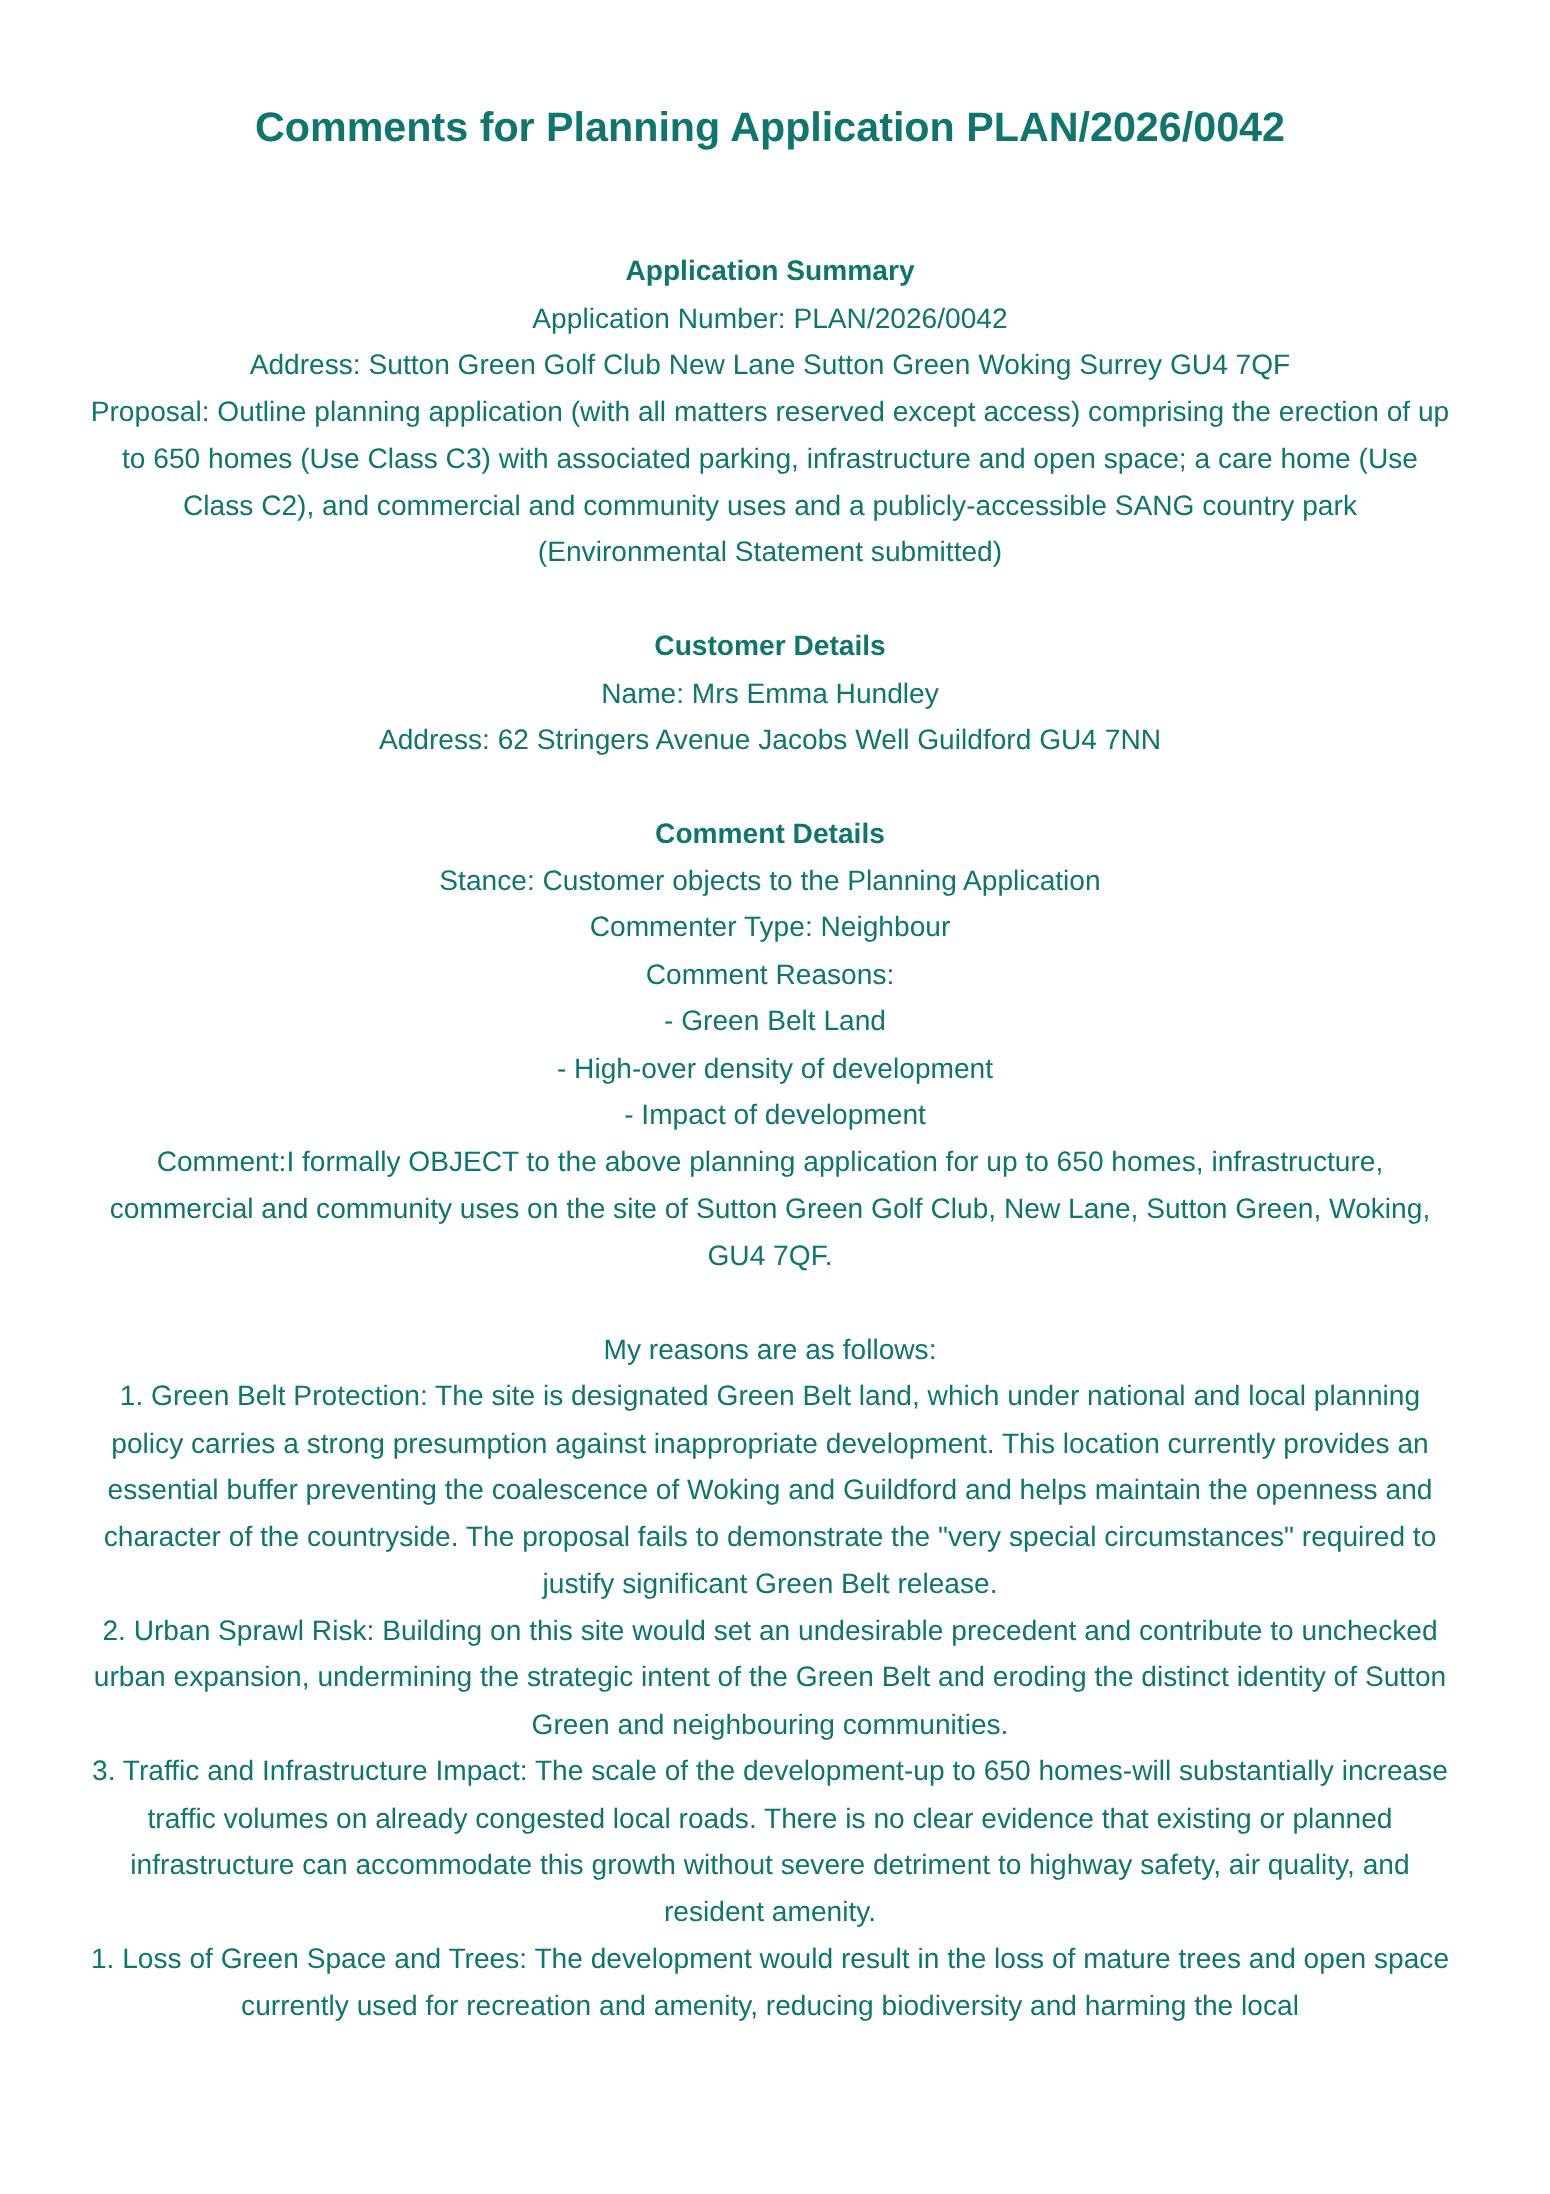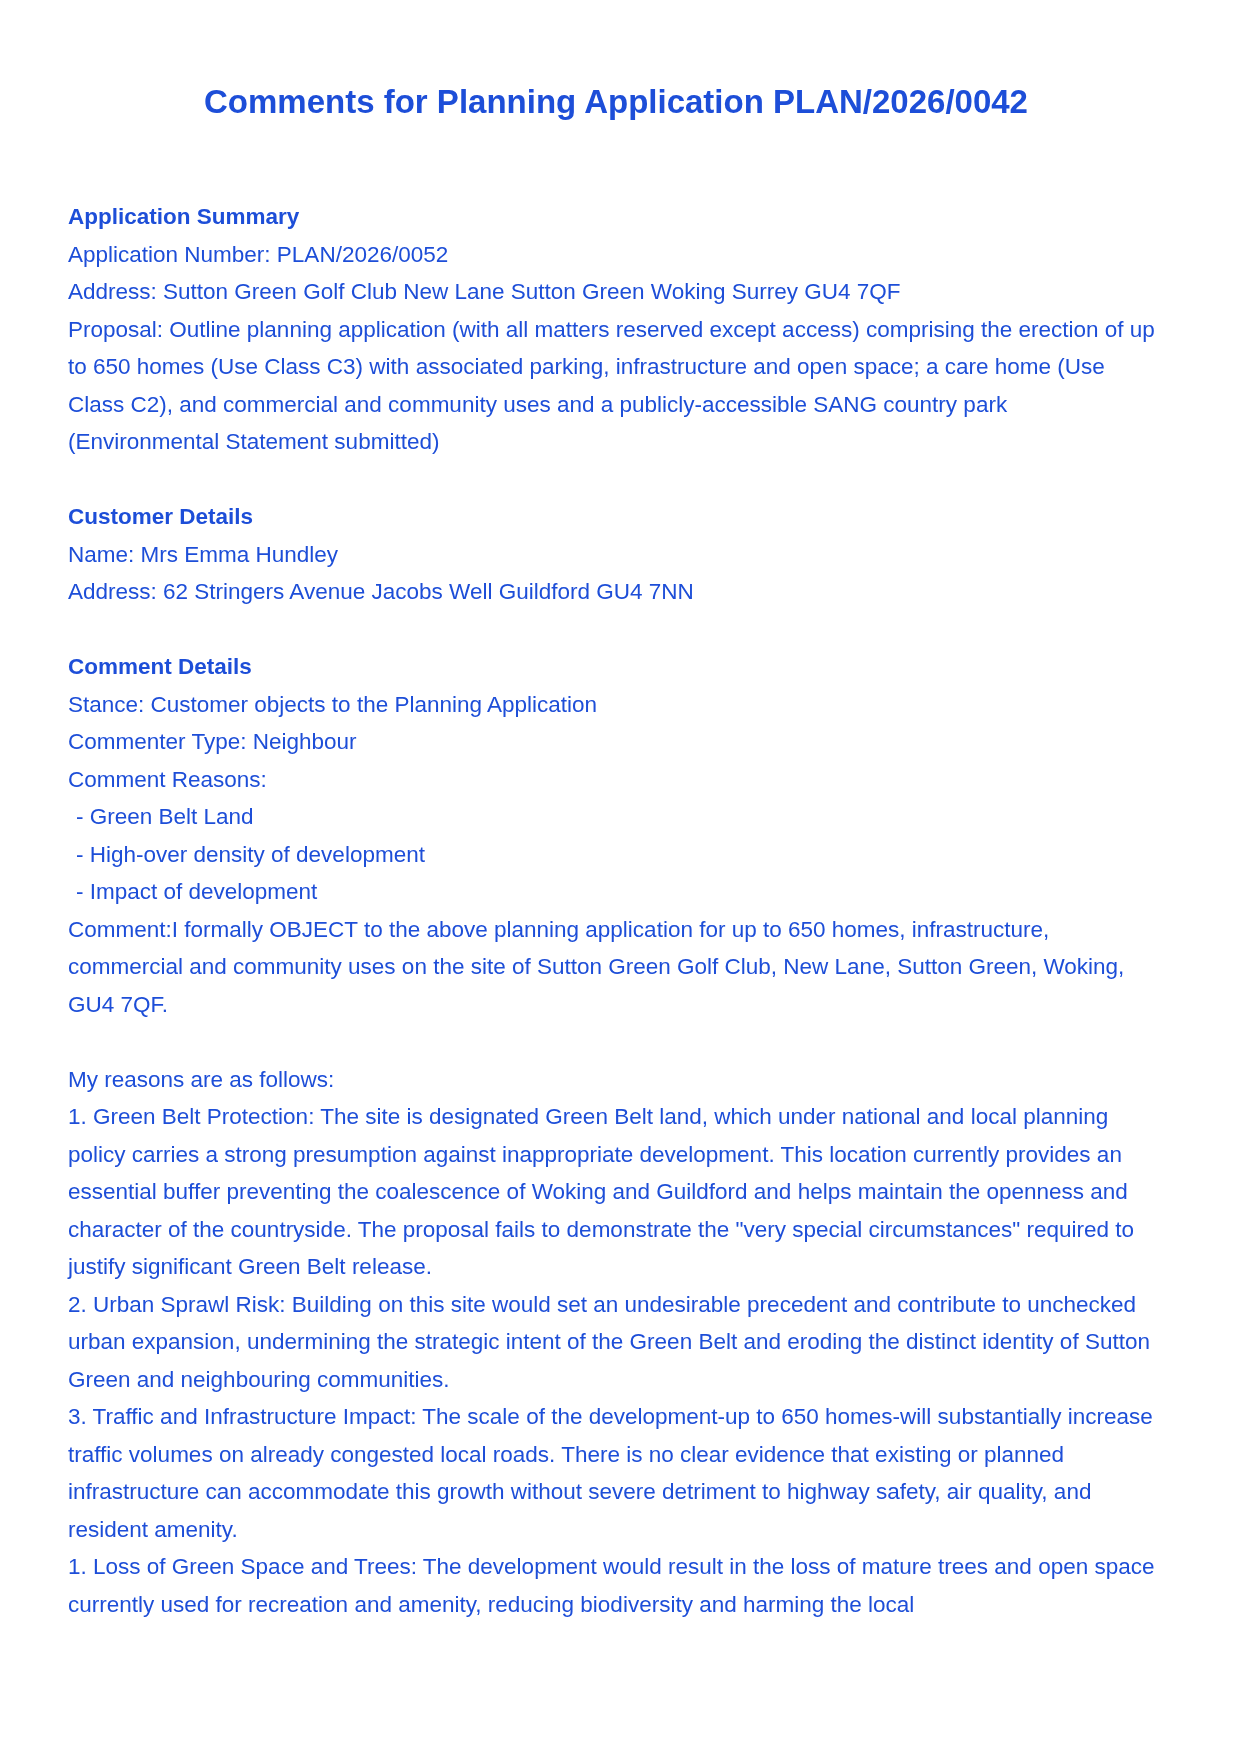--- a/index.html
+++ b/index.html
@@ -6,58 +6,59 @@
     margin: 0;
     padding: 0;
     background: #ffffff;
   }
   .page {
     position: relative;
     width: 1240px;
     height: 1755px;
     box-sizing: border-box;
     background: #ffffff;
-    color: #1d4ed8;
+    color: #0f766e;
     font-family: "Liberation Sans", "DejaVu Sans", sans-serif;
     font-size: 22.5px;
     line-height: 37.5px;
     padding: 82px 76px 0 68px;
     overflow: hidden;
   }
   .doc-title {
     font-size: 33px;
     line-height: 40px;
     font-weight: bold;
     text-align: center;
     margin: 0 0 76px 0;
   }
   p {
     margin: 0;
     padding: 0;
+    text-align: center;
   }
   .heading {
     font-weight: bold;
   }
   .blank-line {
     height: 37.5px;
   }
   .reason-item {
     padding-left: 8px;
   }
 </style>
 </head>
 <body>
 
 <div class="page">
 
   <h1 class="doc-title">Comments for Planning Application PLAN/2026/0042</h1>
 
   <section>
     <p class="heading">Application Summary</p>
-    <p>Application Number: PLAN/2026/0052</p>
+    <p>Application Number: PLAN/2026/0042</p>
     <p>Address: Sutton Green Golf Club New Lane Sutton Green Woking Surrey GU4 7QF</p>
     <p>Proposal: Outline planning application (with all matters reserved except access) comprising the erection of up to 650 homes (Use Class C3) with associated parking, infrastructure and open space; a care home (Use Class C2), and commercial and community uses and a publicly-accessible SANG country park (Environmental Statement submitted)</p>
   </section>
 
   <div class="blank-line"></div>
 
   <section>
     <p class="heading">Customer Details</p>
     <p>Name: Mrs Emma Hundley</p>
     <p>Address: 62 Stringers Avenue Jacobs Well Guildford GU4 7NN</p>

